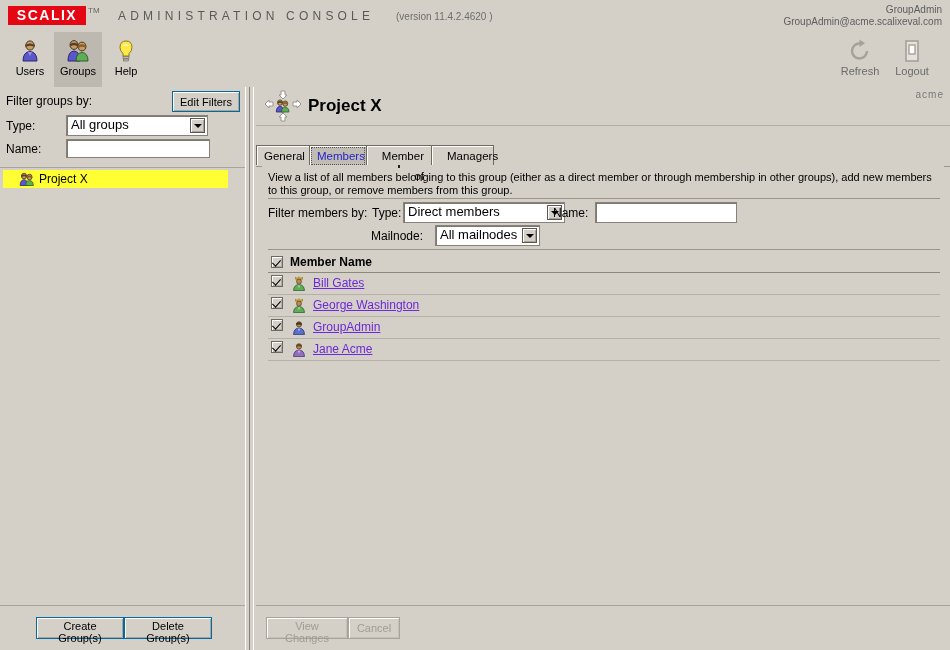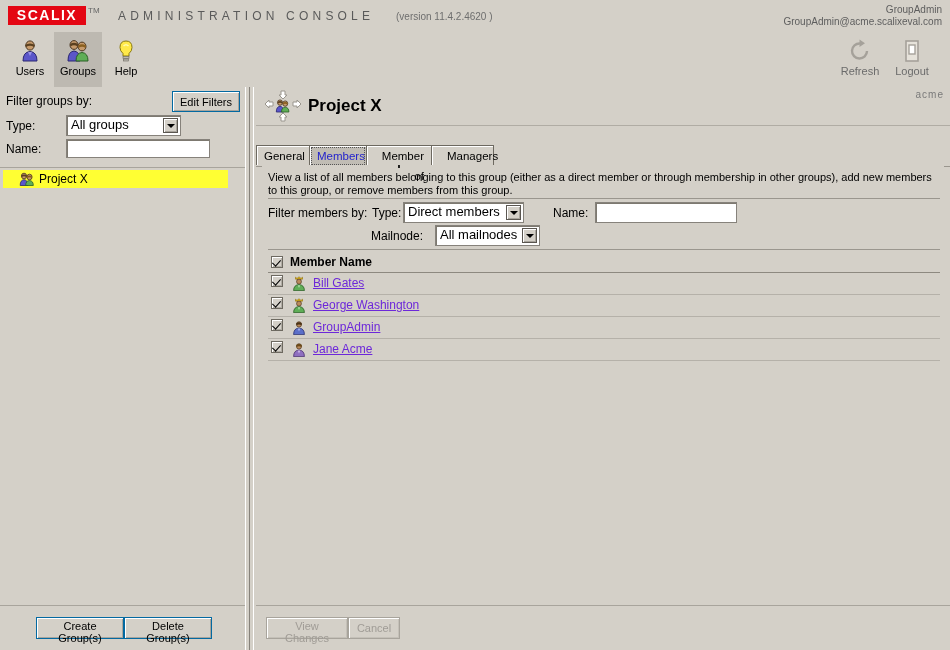--- a/index.html
+++ b/index.html
@@ -473,21 +473,21 @@
     </div>
   </div>
 
   <div class="leftpanel">
 
     <div class="filterbox">
       <div class="flabel" style="left:6px; top:7px;">Filter groups by:</div>
       <button class="btn" style="position:absolute; left:172px; top:4px; width:68px; height:21px;">Edit Filters</button>
 
       <div class="flabel" style="left:6px; top:32px;">Type:</div>
-      <div class="selwrap" style="left:66px; top:28px; width:115px; height:21px;">
+      <div class="selwrap" style="left:66px; top:28px; width:142px; height:21px;">
         <span class="sv">All groups</span>
         <span class="selarrow"></span>
       </div>
 
       <div class="flabel" style="left:6px; top:55px;">Name:</div>
       <input class="txtin" style="position: absolute; left: 66px; top: 52px; width: 138px; height: 15px;" value="">
     </div>
 
     <div class="grouplist">
       <div class="grouprow">
@@ -559,21 +559,21 @@
     <div class="content">
 
       <div class="sectitle">Members of this Group</div>
       <div class="secdesc">View a list of all members belonging to this group (either as a direct member or through membership in other groups), add new members to this group, or remove members from this group.</div>
 
       <div class="hrule" style="top:48px;"></div>
 
       <div class="filterline">
         <span class="flabel" style="left:0px; top:4px;">Filter members by:</span>
         <span class="flabel" style="left:104px; top:4px;">Type:</span>
-        <span class="selwrap" style="left:135px; top:0px; width:121px; height:21px;text-align:right;">
+        <span class="selwrap" style="left:135px; top:0px; width:162px; height:21px;text-align:right;">
           <span class="sv">Direct members</span>
           <span class="selarrow"></span>
         </span>
         <span class="flabel" style="left:285px; top:4px;">Name:</span>
         <input class="txtin" style="position: absolute; left: 327px; top: 0px; width: 136px; height: 17px;" value="">
 
         <span class="flabel" style="left:103px; top:27px;">Mailnode:</span>
         <span class="selwrap" style="left:167px; top:23px; width:105px; height:21px;">
           <span class="sv">All mailnodes</span>
           <span class="selarrow"></span>

